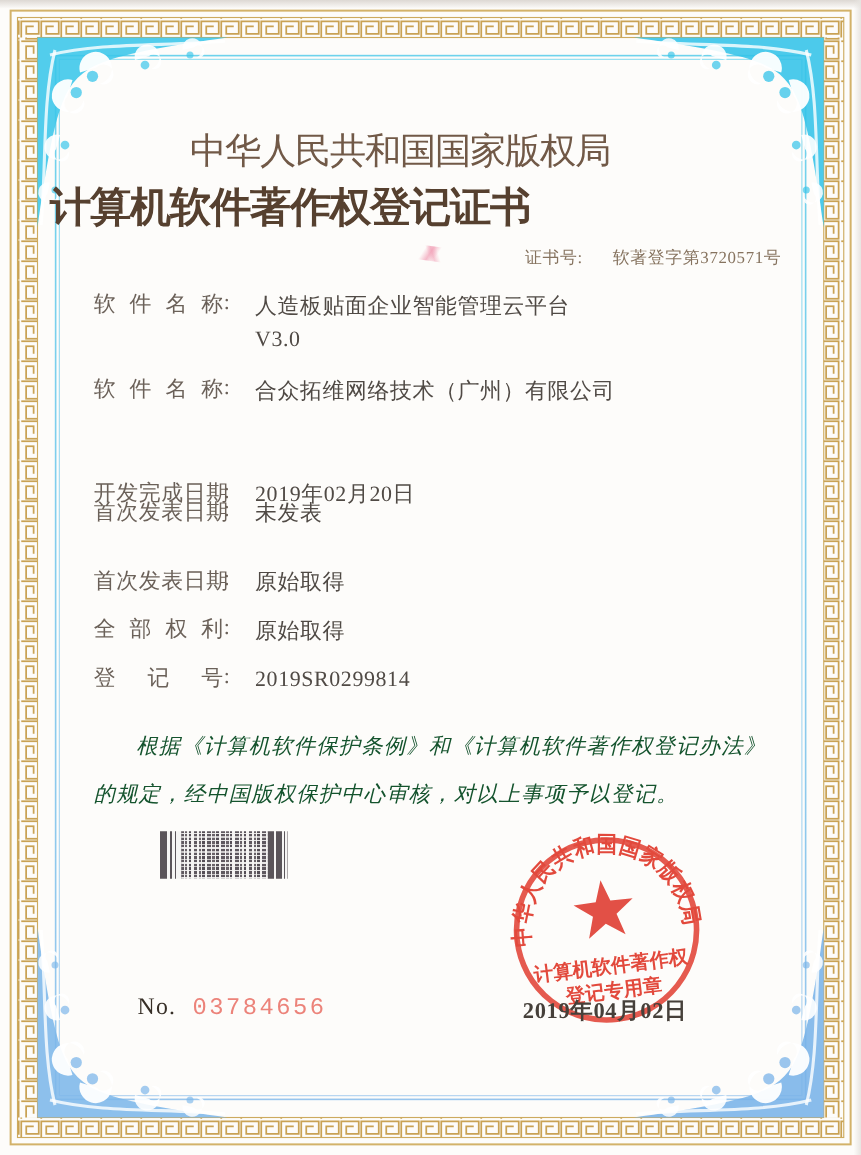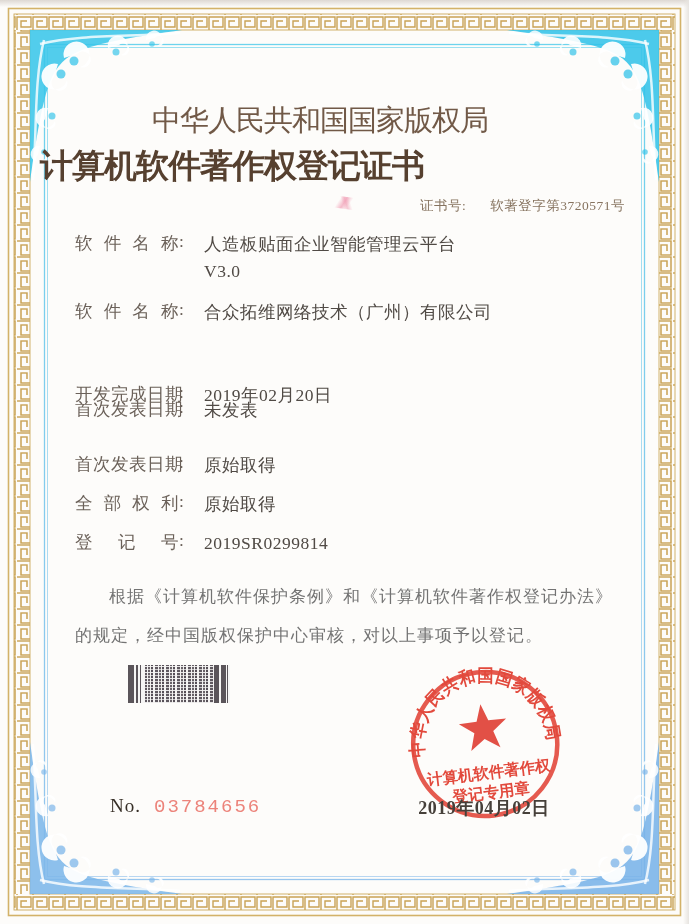--- a/index.html
+++ b/index.html
@@ -33,22 +33,22 @@
   .row{position:absolute;left:75px;font-size:17.5px;color:#6b6159;
     letter-spacing:.5px;white-space:nowrap;}
   .flabel{display:inline-block;width:104px;text-align:justify;
     text-align-last:justify;vertical-align:top;}
   .fcolon{display:inline-block;width:16px;vertical-align:top;}
   .fvalue{display:inline-block;margin-left:9px;vertical-align:top;
     color:#504a45;line-height:27px;white-space:normal;width:420px;}
 
   .statement{
     position:absolute;top:577px;left:75px;width:545px;
-    font-size:17px;line-height:39px;color:#737373;
-    text-indent:2em;letter-spacing:1px;
+    font-size:17px;line-height:39px;color:#14532d;
+    text-indent:2em;letter-spacing:1px;font-style:italic;
   }
 
   .barcode{position:absolute;left:128px;top:665px;width:102px;height:38px;
     display:flex;opacity:.88;}
   .bc-start{width:17px;height:100%;
     background:repeating-linear-gradient(90deg,#453e44 0 6px,#f6f5f4 6px 8px,#453e44 8px 10px,#f6f5f4 10px 12px,#453e44 12px 13px,#f6f5f4 13px 17px);}
   .bc-mid{flex:1;height:100%;
     background-image:
       repeating-linear-gradient(0deg,rgba(246,245,244,.9) 0 1px,transparent 1px 3px,rgba(246,245,244,.7) 3px 4px,transparent 4px 6px),
       repeating-linear-gradient(90deg,#4a424a 0 2px,#f2f0f0 2px 3px,#554d55 3px 5px,#efeeec 5px 6px,#3e3740 6px 8px,#f4f2f1 8px 10px,#4a434b 10px 11px);}

